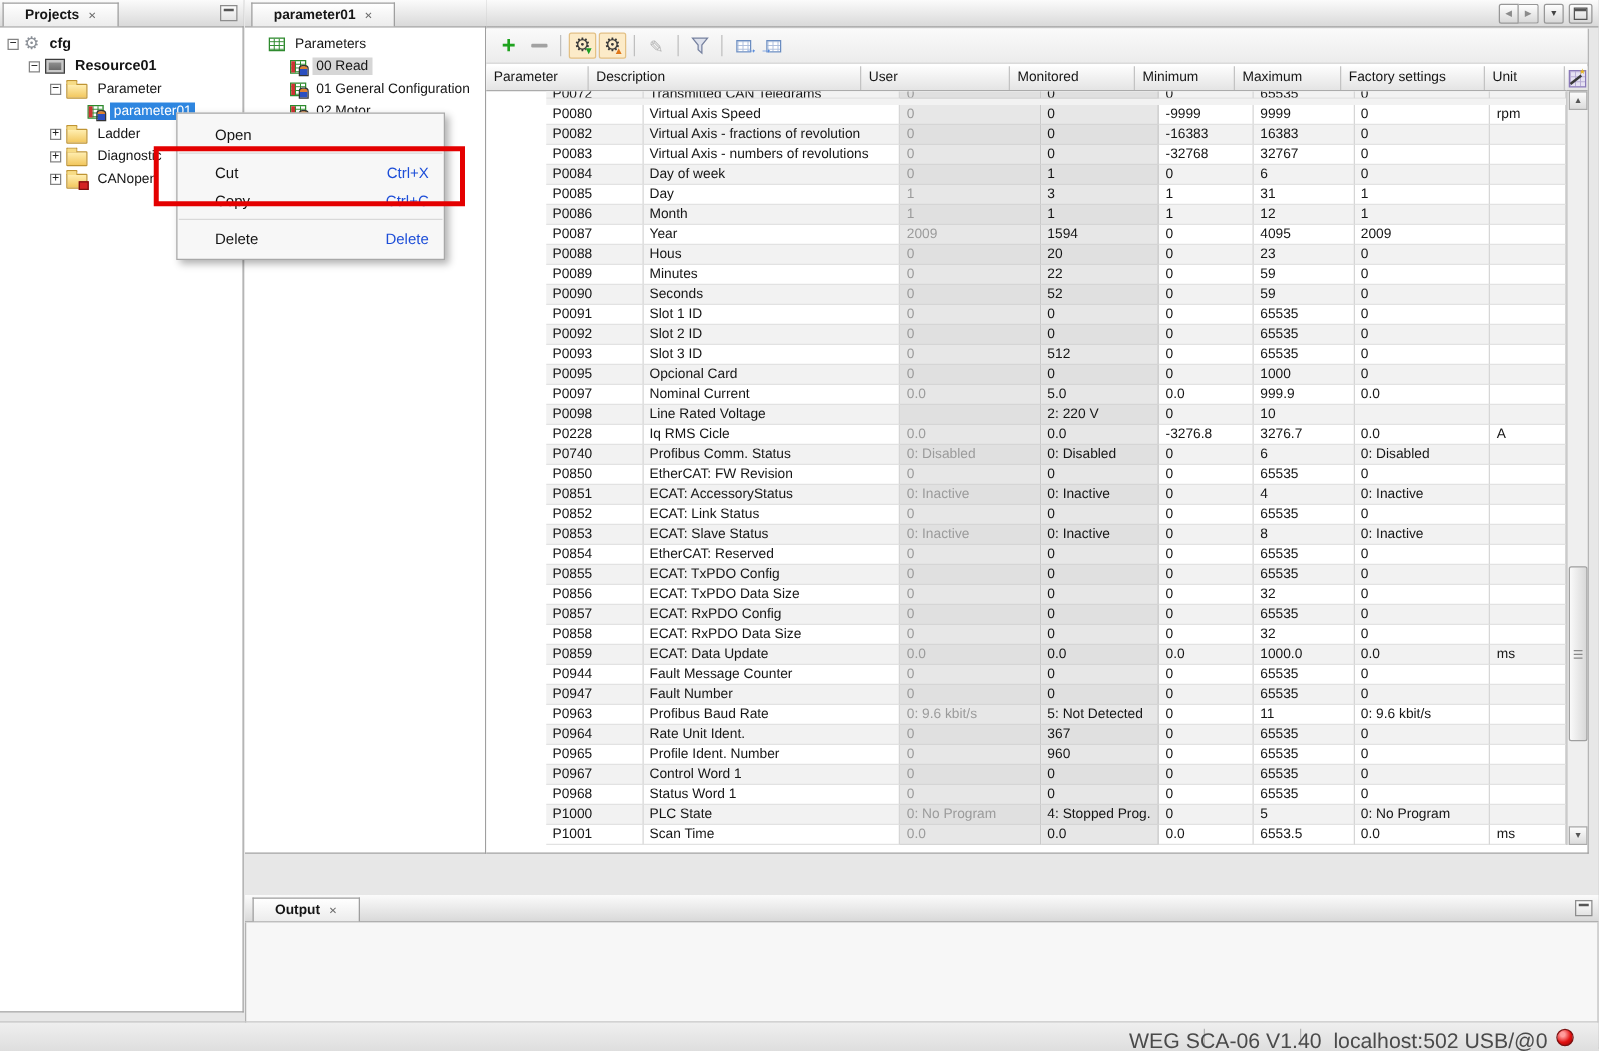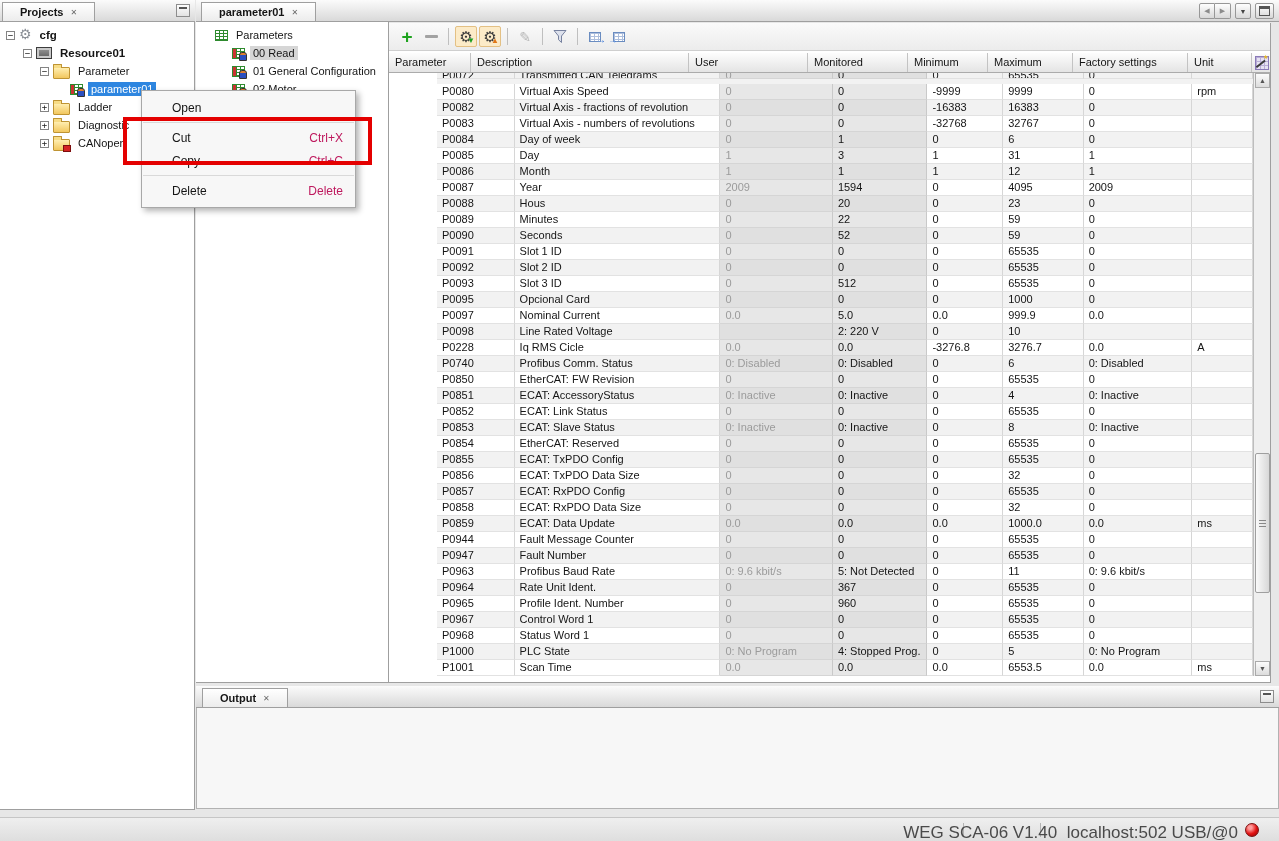--- a/index.html
+++ b/index.html
@@ -131,31 +131,31 @@
   #sthumb{position:absolute;left:1px;top:380px;width:15px;height:140px;background:linear-gradient(90deg,#fafafa,#d8d8d8);
           border:1px solid #9f9f9f;border-radius:2px;box-sizing:border-box;}
   #sthumb::before{content:"";position:absolute;left:3px;right:3px;top:66px;height:1px;background:#888;
                   box-shadow:0 3px 0 #888,0 6px 0 #888;}
 
   
   #context-menu{position:absolute;left:141px;top:90px;width:215px;background:#f7f7f7;
                 border:1px solid #a8a8a8;box-shadow:3px 3px 6px rgba(0,0,0,.3);z-index:50;
                 padding:5px 0;box-sizing:border-box;font-size:12px;}
   .mitem{height:23px;display:flex;align-items:center;padding:0 12px 0 30px;}
-  .mitem .msc{margin-left:auto;color:#be185d;}
+  .mitem .msc{margin-left:auto;color:#1d4ed8;}
   .mitem.highlighted{background:#e9f1fb;border:1px solid #94b8e4;border-radius:2px;
                      margin:2px 3px;height:25px;box-sizing:border-box;padding-left:27px;}
   .msep{height:1px;background:#d9d9d9;margin:3px 1px;}
 
   
   #annotation-rect{position:absolute;left:123px;top:117px;width:249px;height:48px;
                    border:4px solid #e40000;z-index:60;box-sizing:border-box;}
 
   
-  #output-panel{position:absolute;left:196px;top:686px;width:1083px;height:123px;}
+  #output-panel{position:absolute;left:196px;top:716px;width:1083px;height:123px;}
   #output-tabbar{left:0;top:0;width:100%;}
   #output-content{position:absolute;left:0;top:22px;right:0;bottom:0;background:#f7f7f7;
                   border:1px solid #b2b2b2;border-top:none;box-sizing:border-box;}
 
   
   #statusbar{position:absolute;left:0;bottom:0;width:100%;height:24px;background:linear-gradient(#efefef,#dedede);
              border-top:1px solid #c6c6c6;box-sizing:border-box;}
   .statussep{position:absolute;top:5px;width:1px;height:14px;background:#b3b3b3;}
   #status-text{position:absolute;right:41px;top:5px;color:#4a4a4a;font-size:17px;white-space:nowrap;}
   #status-led{position:absolute;right:20px;top:5px;width:14px;height:14px;border-radius:50%;

